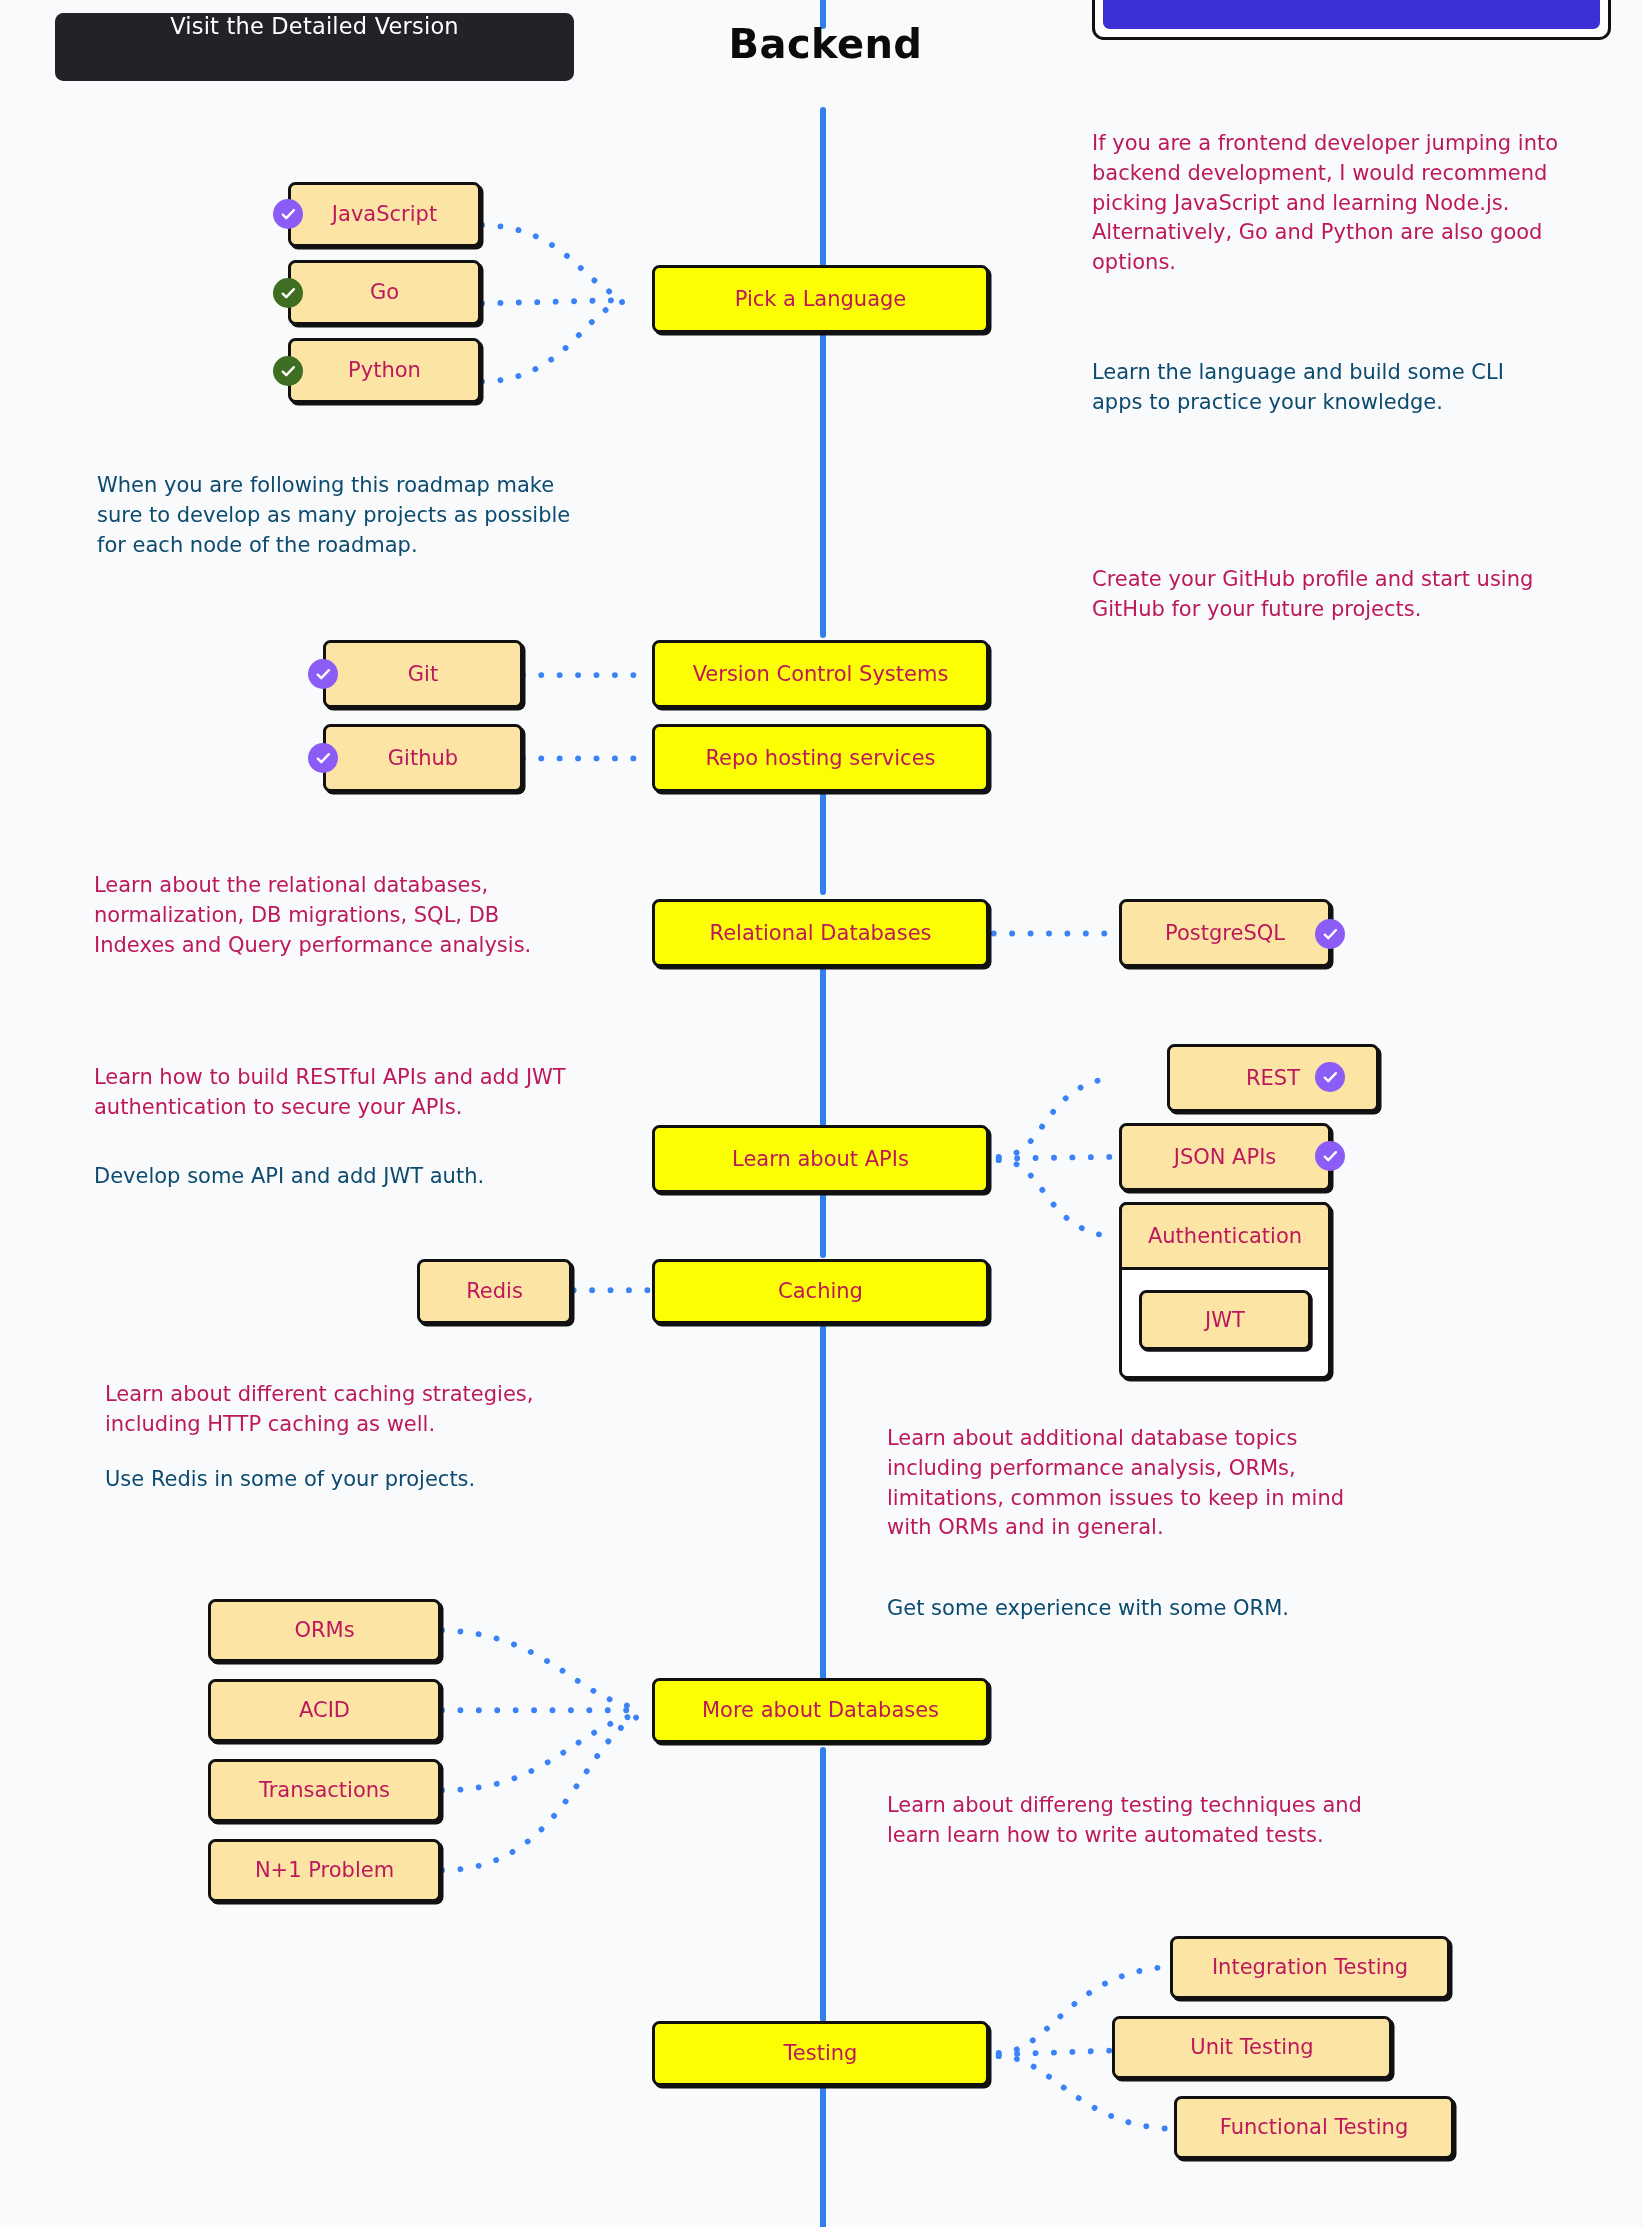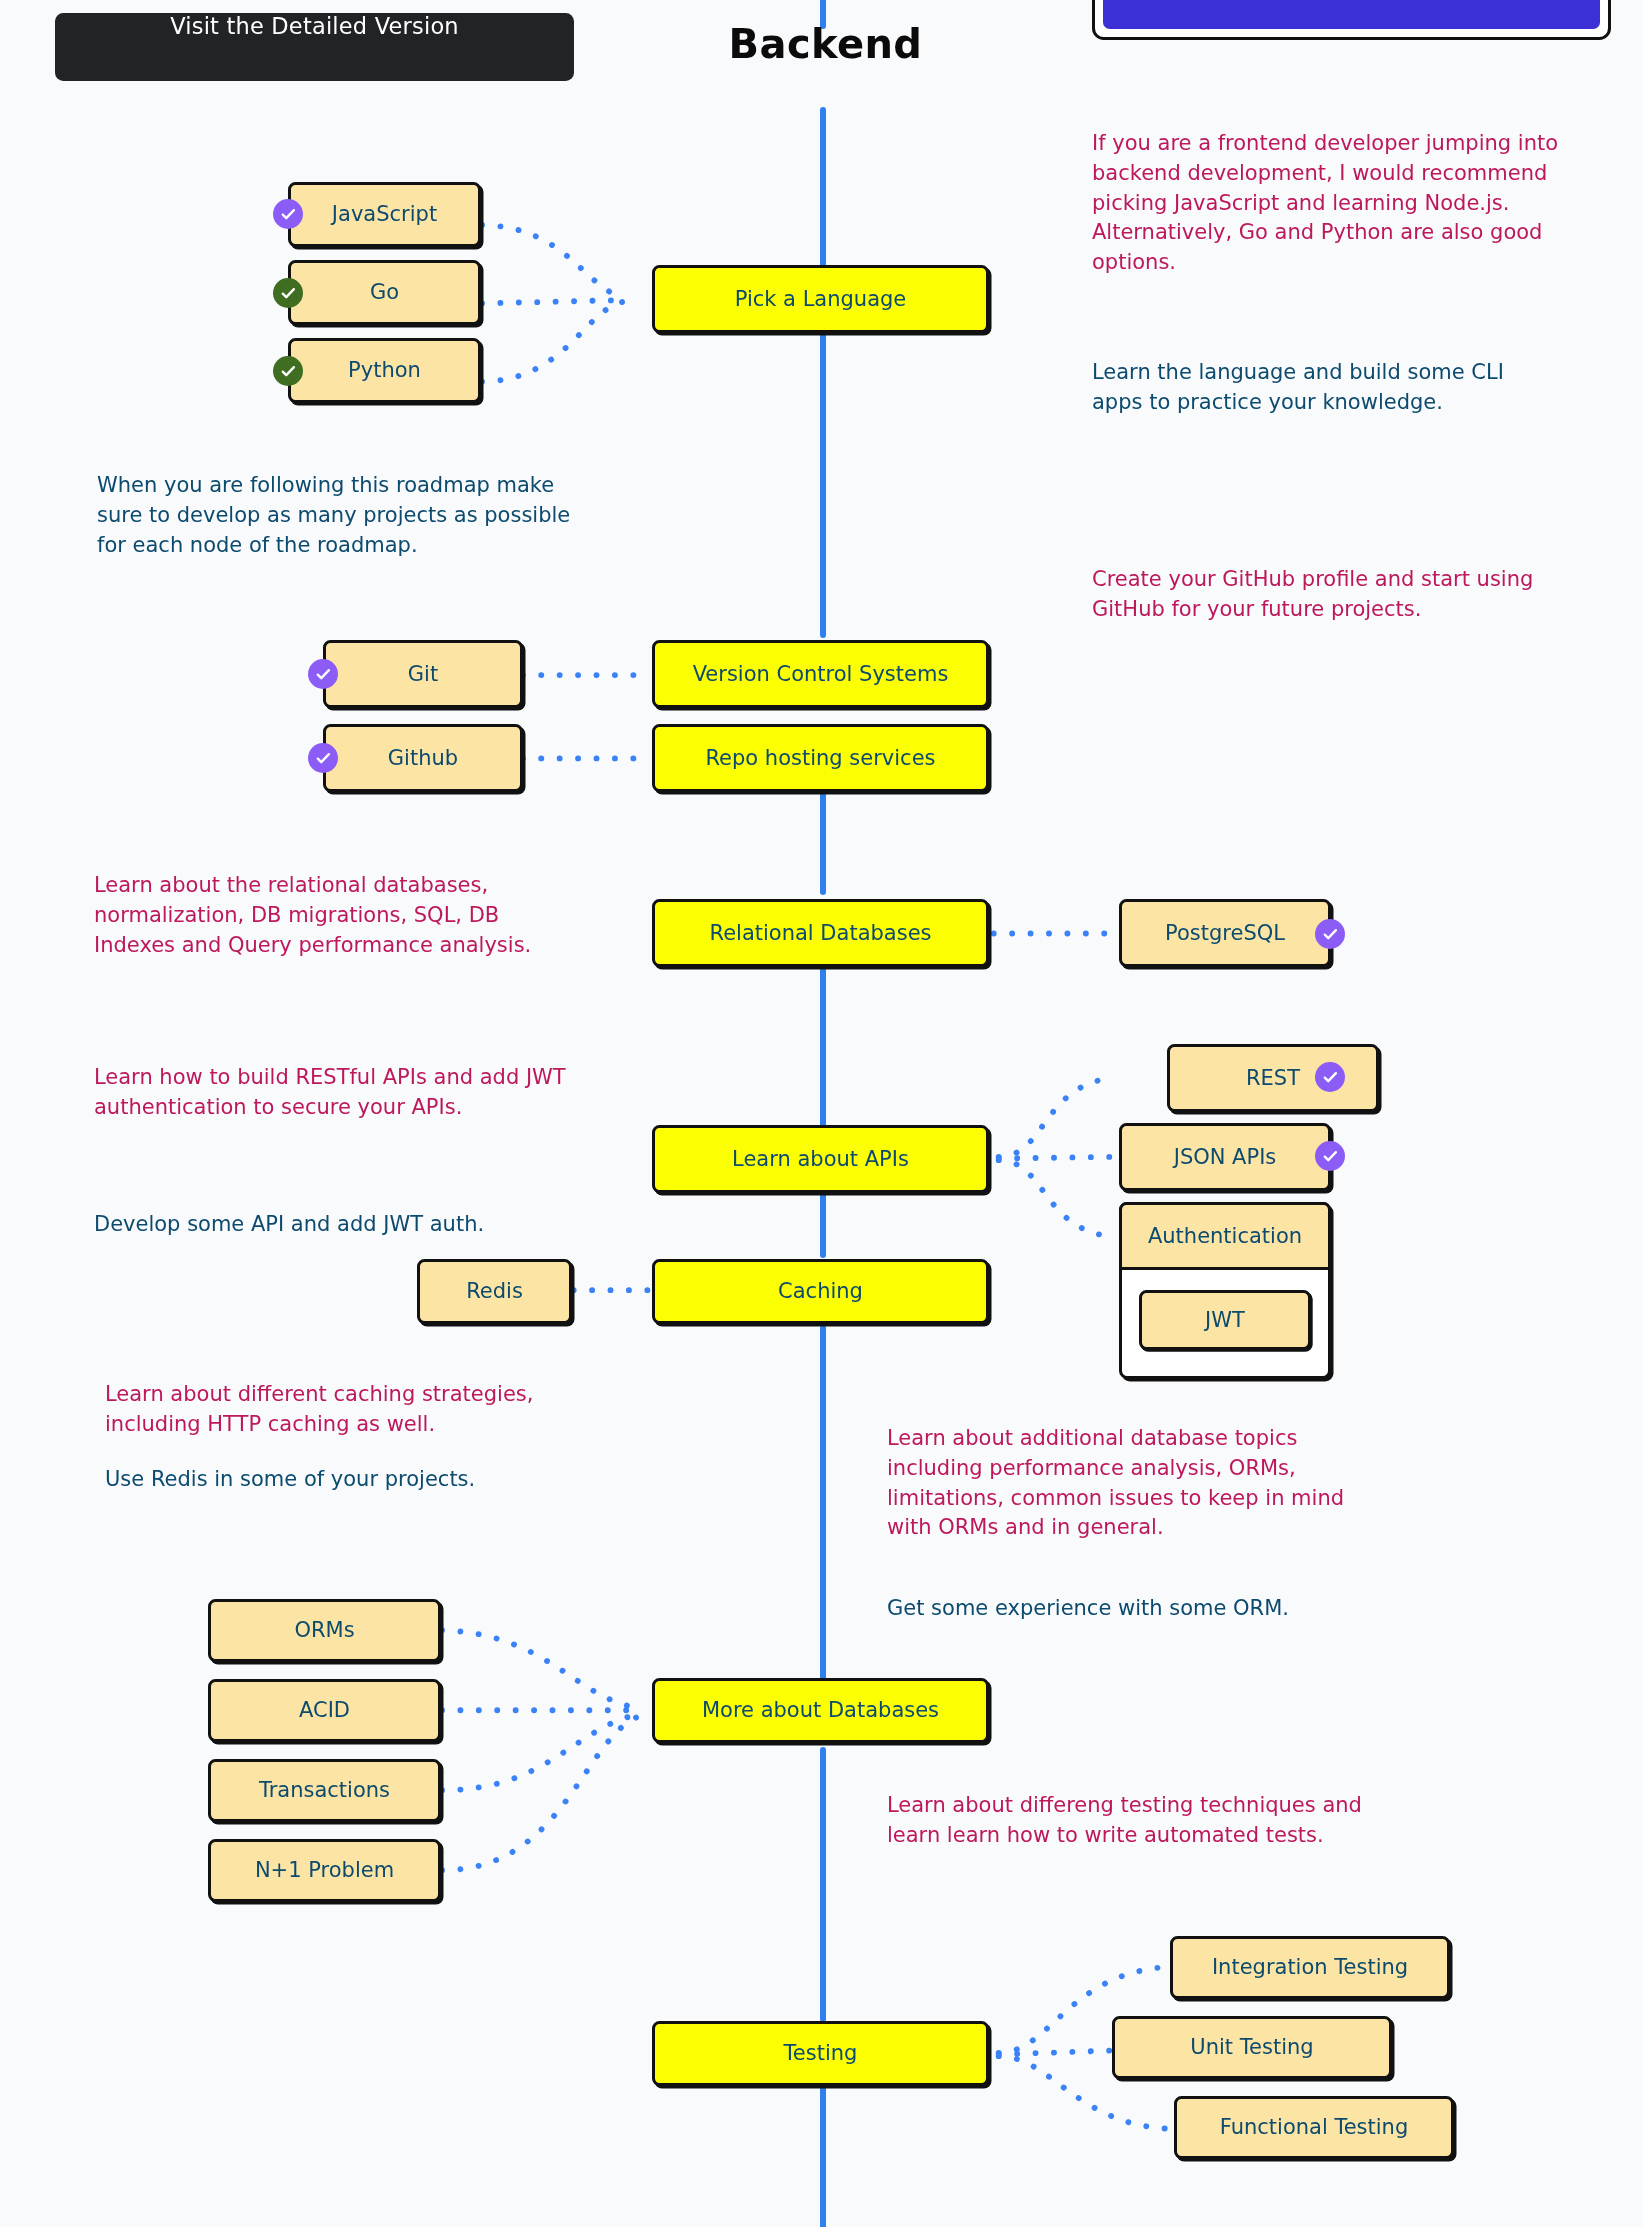--- a/index.html
+++ b/index.html
@@ -76,21 +76,21 @@
 
   
   .node {
     position: absolute;
     border: 3.3px solid #111;
     border-radius: 7.5px;
     display: flex;
     align-items: center;
     justify-content: center;
     font-size: 21px;
-    color: #0c4a6e;
+    color: #be185d;
     z-index: 4;
     text-align: center;
     padding: 0 11.7px;
     cursor: pointer;
     box-shadow: 2.5px 2.5px 0 #111;
     line-height: 1.15;
   }
   .node.primary { background: #fbff01; }
   .node.child   { background: #fce4a5; }
 
@@ -310,21 +310,21 @@
   <div class="node child" style="left:1119px; top:1202px; width:212px; height:68px; box-shadow:none; border-radius:7.5px 7.5px 0 0;">
     <span class="label">Authentication</span>
   </div>
   <div class="node child" style="left:1139px; top:1290px; width:172px; height:60px; box-shadow:1.7px 1.7px 0 #111;">
     <span class="label">JWT</span>
   </div>
 
   <div class="note" style="left:94px; top:1063px; width:484px;">
     <span>Learn how to build RESTful APIs and add JWT authentication to secure your APIs.</span>
   </div>
-  <div class="note link" style="left:94px; top:1210px; width:484px;">
+  <div class="note link" style="left:94px; top:1162px; width:484px;">
     <span>Develop some API and add JWT auth.</span>
   </div>
 
   <div class="node primary" style="left:652px; top:1259px; width:337px; height:65px;">
     <span class="label">Caching</span>
   </div>
   <div class="node child" style="left:417px; top:1259px; width:155px; height:65px;">
     <span class="label">Redis</span>
   </div>
 

